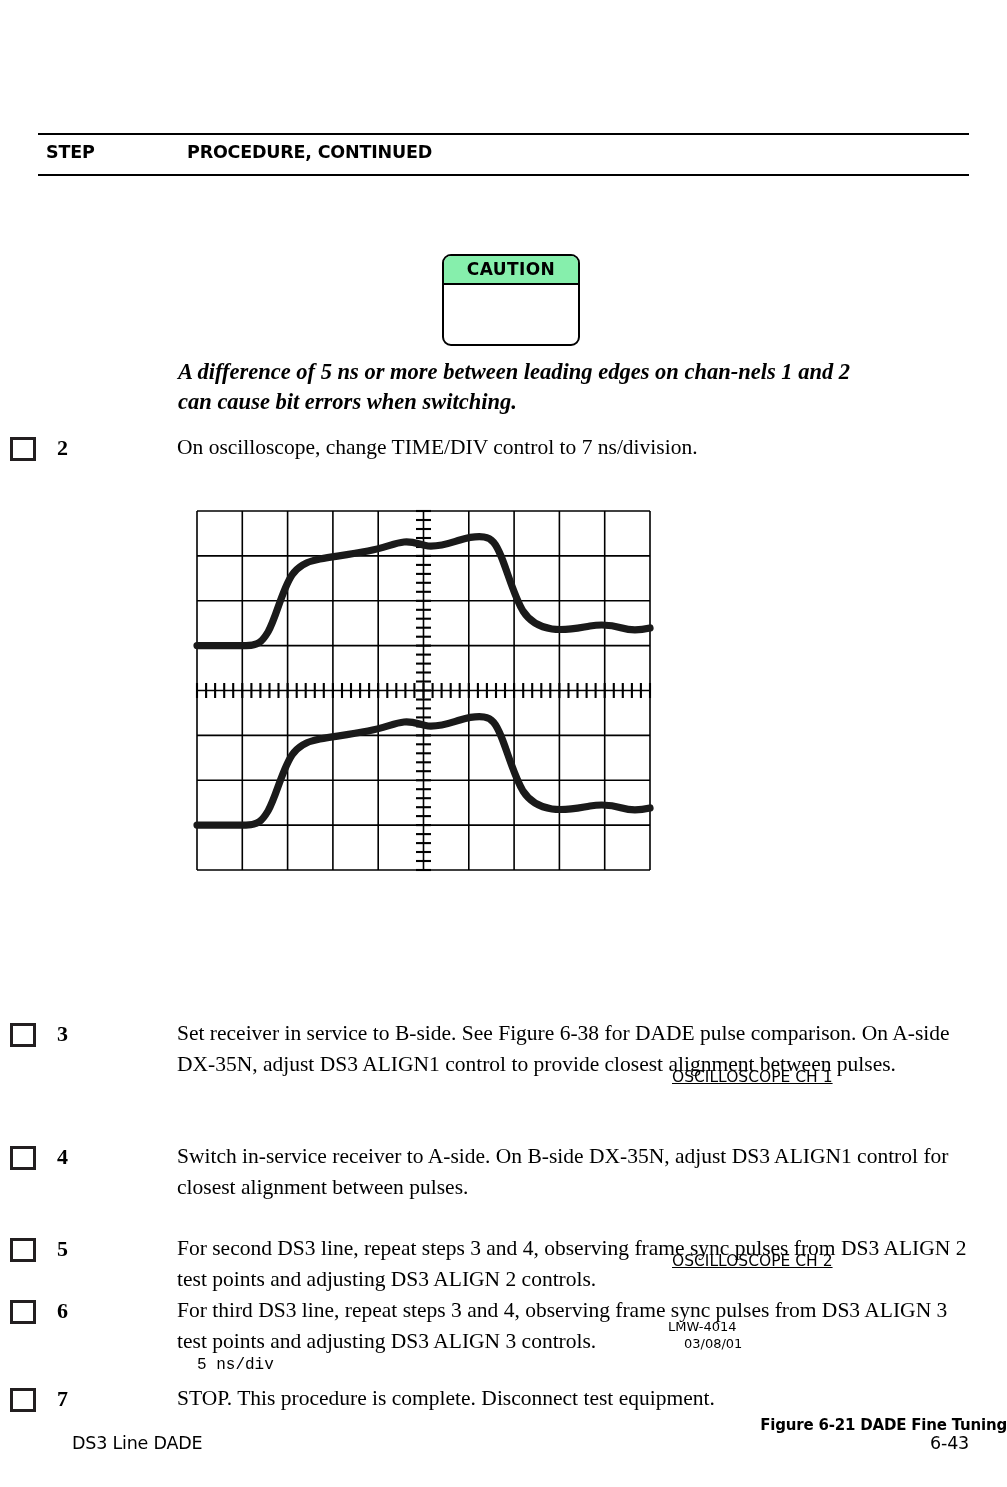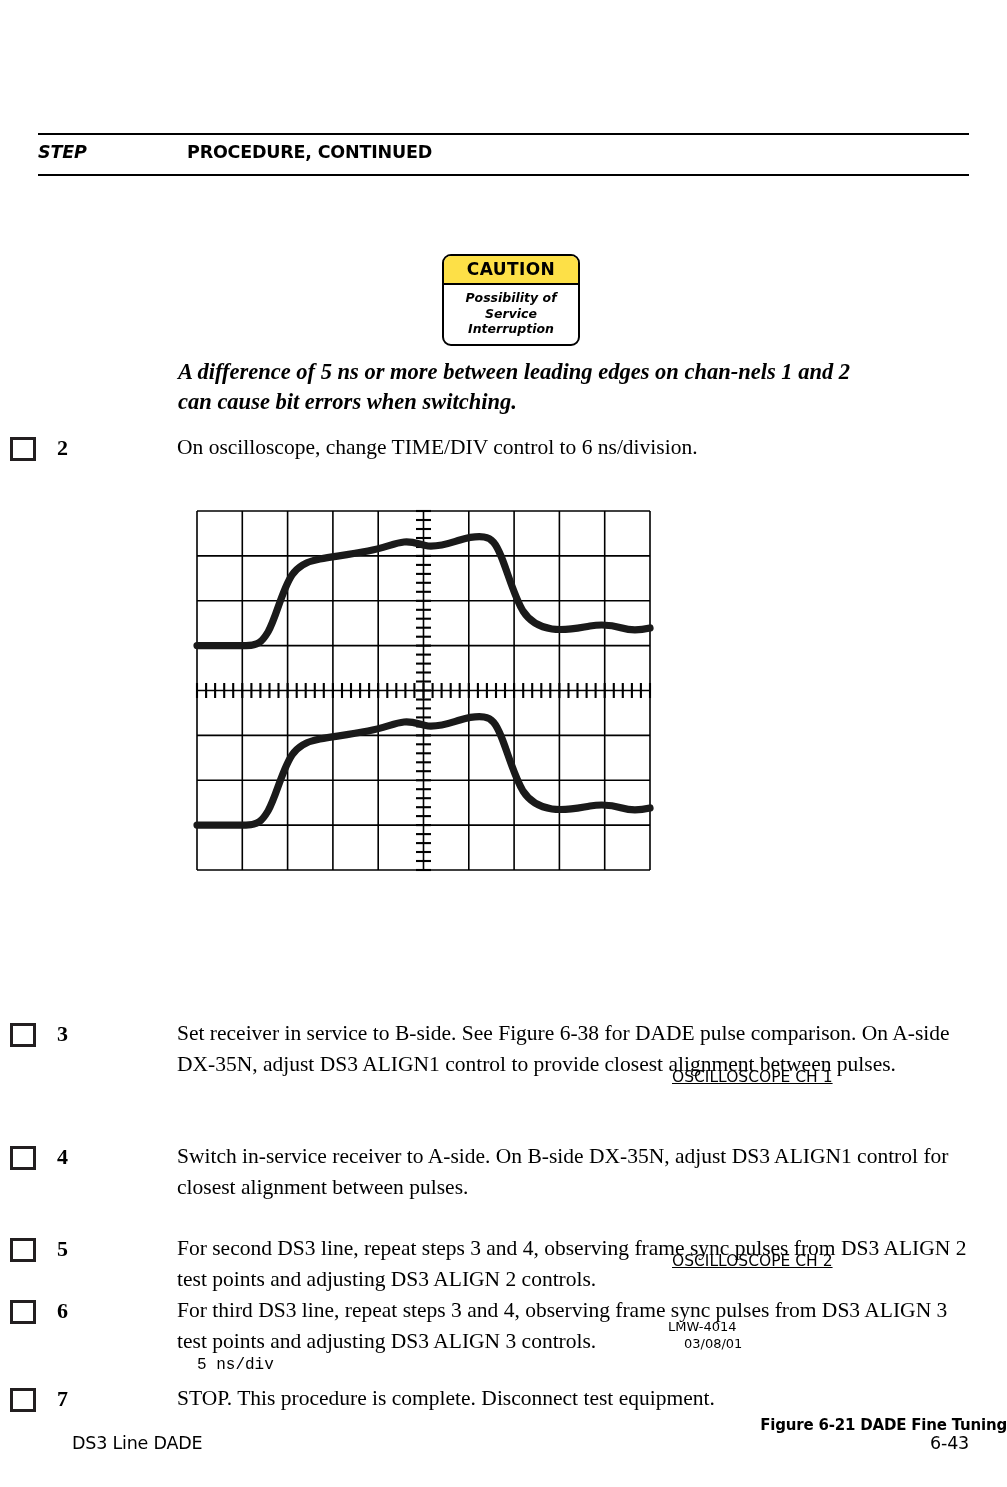--- a/index.html
+++ b/index.html
@@ -63,21 +63,21 @@
     position: absolute;
     left: 38px;
     right: 38px;
     top: 142px;
     height: 28px;
     font-family: "DejaVu Sans", sans-serif;
     font-weight: bold;
     font-size: 17.5px;
     letter-spacing: -0.2px;
   }
-  .colhead .c-step { position: absolute; left: 0; top: 0; font-style: italic; }
+  .colhead .c-step { position: absolute; left: 8px; top: 0; }
   .colhead .c-proc { position: absolute; left: 149px; top: 0; }
   .colhead-rule-bot {
     position: absolute;
     left: 38px;
     right: 38px;
     top: 174px;
     border-top: 2.5px solid #000;
   }
 
   
@@ -90,21 +90,21 @@
     border: 2.5px solid #000;
     border-radius: 9px;
     background: #fff;
     box-sizing: border-box;
     overflow: hidden;
   }
   .caution-title {
     height: 27px;
     line-height: 27px;
     text-align: center;
-    background: #fde047;
+    background: #86efac;
     border-bottom: 2.5px solid #000;
     font-family: "DejaVu Sans", sans-serif;
     font-weight: bold;
     font-size: 17px;
     letter-spacing: 0.4px;
   }
   .caution-body {
     padding-top: 5px;
     text-align: center;
     font-family: "DejaVu Sans", sans-serif;
@@ -231,33 +231,28 @@
 
 <div class="colhead-rule-top"></div>
 <div class="colhead">
   <span class="c-step">STEP</span>
   <span class="c-proc">PROCEDURE, CONTINUED</span>
 </div>
 <div class="colhead-rule-bot"></div>
 
 <div class="caution-box">
   <div class="caution-title">CAUTION</div>
-  <div class="caution-body">
-    <div>Possibility of</div>
-    <div>Service</div>
-    <div>Interruption</div>
-  </div>
 </div>
 
 <div class="caution-text">A difference of 5 ns or more between leading edges on chan-nels 1 and 2 can cause bit errors when switching.</div>
 
 <div class="step" style="top:432px;">
   <span class="step-mark"></span>
   <span class="step-num">2</span>
-  <span class="step-body">On oscilloscope, change TIME/DIV control to 6 ns/division.</span>
+  <span class="step-body">On oscilloscope, change TIME/DIV control to 7 ns/division.</span>
 </div>
 
 <div class="figure-wrap">
   <svg width="1007" height="420" viewBox="0 0 1007 420">
     <g fill="none" stroke="#000" stroke-width="1.6">
 
       <line x1="197.0" y1="31" x2="197.0" y2="390"></line>
       <line x1="242.3" y1="31" x2="242.3" y2="390"></line>
       <line x1="287.6" y1="31" x2="287.6" y2="390"></line>
       <line x1="332.9" y1="31" x2="332.9" y2="390"></line>

